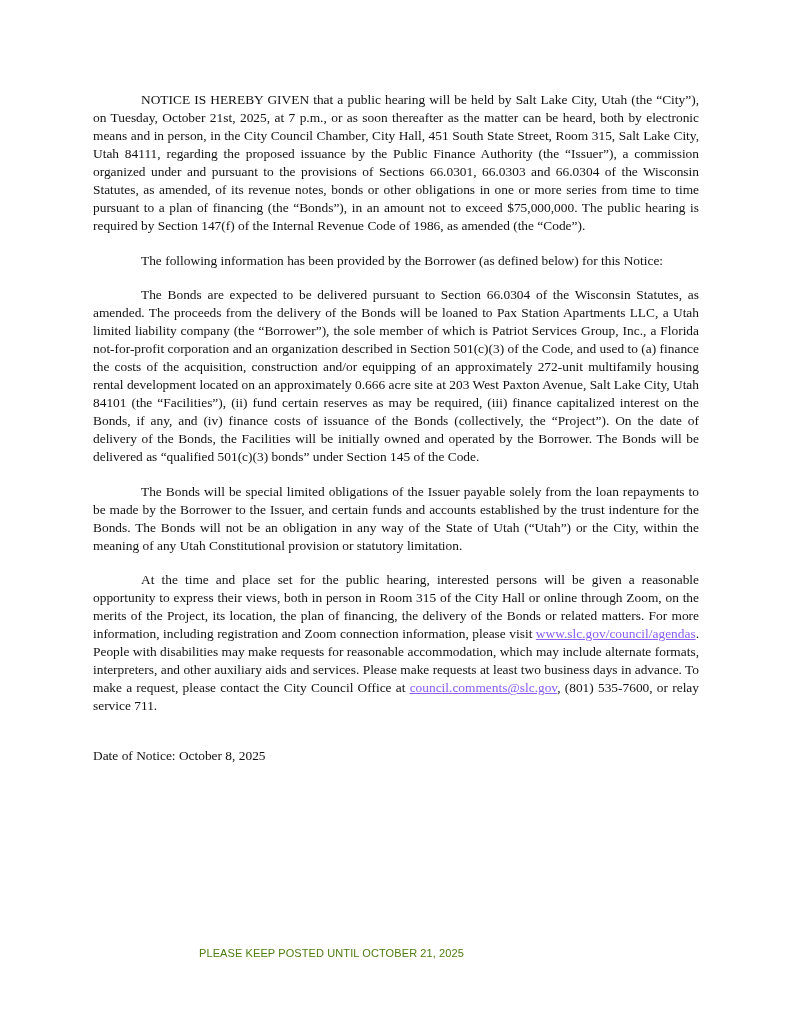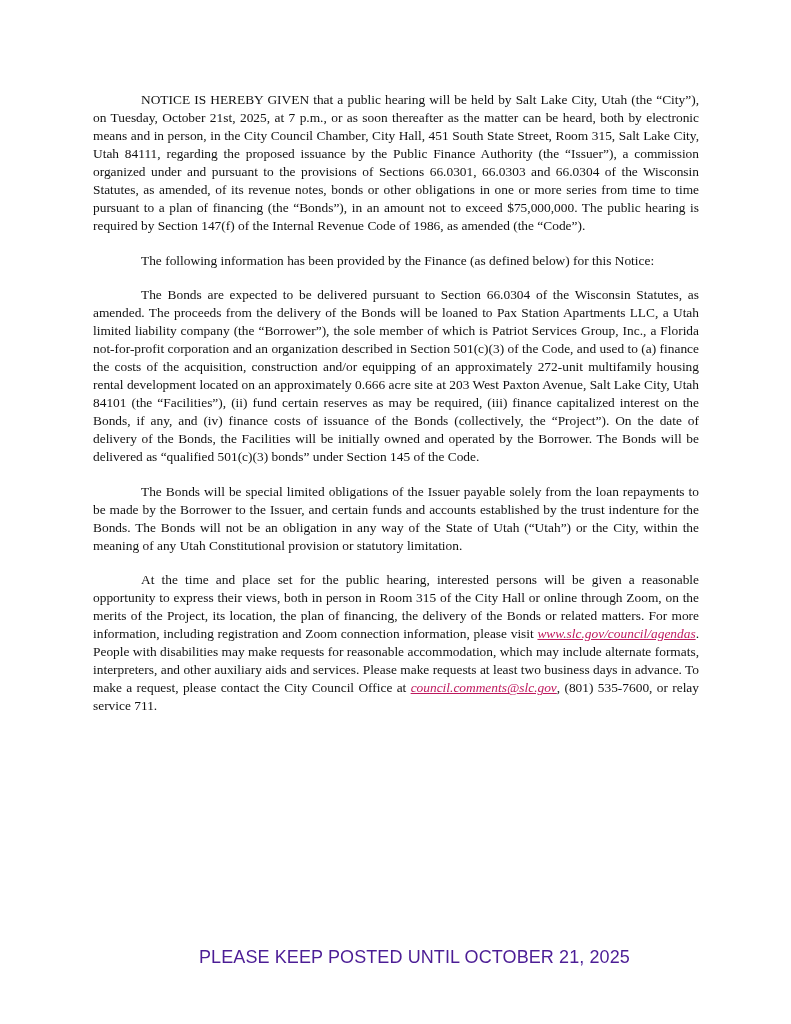--- a/index.html
+++ b/index.html
@@ -29,49 +29,49 @@
       margin: 0 0 9px 0;
     }
     .para {
       font-size: 13.4px;
       line-height: 18px;
       text-align: justify;
       text-indent: 48px;
       margin: 0 0 16.6px 0;
     }
     a.link {
-      color: #be185d;
+      color: #8b5cf6;
       text-decoration: underline;
-      font-style: italic;
     }
     .date-line {
       font-size: 13.4px;
       line-height: 16.65px;
       margin-top: 33px;
     }
     .posting {
       position: absolute;
       left: 199px;
       top: 947px;
       font-family: "Liberation Sans", "DejaVu Sans", sans-serif;
-      font-size: 18px;
-      color: #4c1d95;
+      font-size: 11px;
+      color: #4d7c0f;
       letter-spacing: 0.1px;
     }
   </style>
 </head>
 <body>
 
 <div class="page">
 
   <p class="para">NOTICE IS HEREBY GIVEN that a public hearing will be held by Salt Lake City, Utah (the “City”), on Tuesday, October 21st, 2025, at 7 p.m., or as soon thereafter as the matter can be heard, both by electronic means and in person, in the City Council Chamber, City Hall, 451 South State Street, Room 315, Salt Lake City, Utah 84111, regarding the proposed issuance by the Public Finance Authority (the “Issuer”), a commission organized under and pursuant to the provisions of Sections 66.0301, 66.0303 and 66.0304 of the Wisconsin Statutes, as amended, of its revenue notes, bonds or other obligations in one or more series from time to time pursuant to a plan of financing (the “Bonds”), in an amount not to exceed $75,000,000.  The public hearing is required by Section 147(f) of the Internal Revenue Code of 1986, as amended (the “Code”).</p>
 
-  <p class="para">The following information has been provided by the Finance (as defined below) for this Notice:</p>
+  <p class="para">The following information has been provided by the Borrower (as defined below) for this Notice:</p>
 
   <p class="para">The Bonds are expected to be delivered pursuant to Section 66.0304 of the Wisconsin Statutes, as amended.  The proceeds from the delivery of the Bonds will be loaned to Pax Station Apartments LLC, a Utah limited liability company (the “Borrower”), the sole member of which is Patriot Services Group, Inc., a Florida not-for-profit corporation and an organization described in Section 501(c)(3) of the Code, and used to (a) finance the costs of the acquisition, construction and/or equipping of an approximately 272-unit multifamily housing rental development located on an approximately 0.666 acre site at 203 West Paxton Avenue, Salt Lake City, Utah 84101 (the “Facilities”), (ii) fund certain reserves as may be required, (iii) finance capitalized interest on the Bonds, if any, and (iv) finance costs of issuance of the Bonds (collectively, the “Project”).  On the date of delivery of the Bonds, the Facilities will be initially owned and operated by the Borrower.  The Bonds will be delivered as “qualified 501(c)(3) bonds” under Section 145 of the Code.</p>
 
   <p class="para">The Bonds will be special limited obligations of the Issuer payable solely from the loan repayments to be made by the Borrower to the Issuer, and certain funds and accounts established by the trust indenture for the Bonds.  The Bonds will not be an obligation in any way of the State of Utah (“Utah”) or the City, within the meaning of any Utah Constitutional provision or statutory limitation.</p>
 
   <p class="para"><span>At the time and place set for the public hearing, interested persons will be given a reasonable opportunity to express their views, both in person in Room 315 of the City Hall or online through Zoom, on the merits of the Project, its location, the plan of financing, the delivery of the Bonds or related matters.  For more information, including registration and Zoom connection information, please visit </span><a class="link" href="#">www.slc.gov/council/agendas</a><span>.  People with disabilities may make requests for reasonable accommodation, which may include alternate formats, interpreters, and other auxiliary aids and services.  Please make requests at least two business days in advance.  To make a request, please contact the City Council Office at </span><a class="link" href="#">council.comments@slc.gov</a><span>, (801) 535-7600, or relay service 711.</span></p>
 
+  <div class="date-line">Date of Notice:  October 8, 2025</div>
 </div>
 
 <div class="posting">PLEASE KEEP POSTED UNTIL OCTOBER 21, 2025</div>
 
 </body></html>

